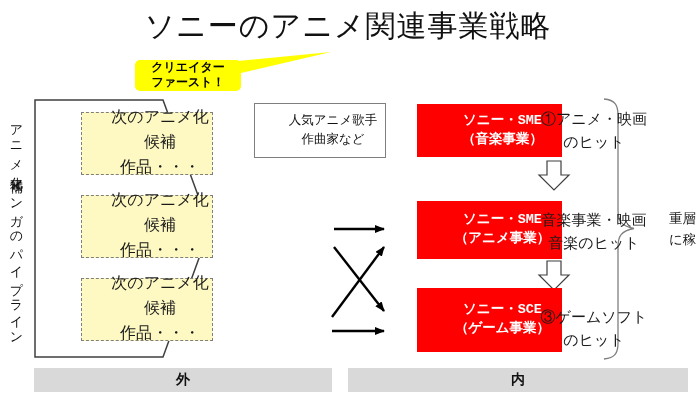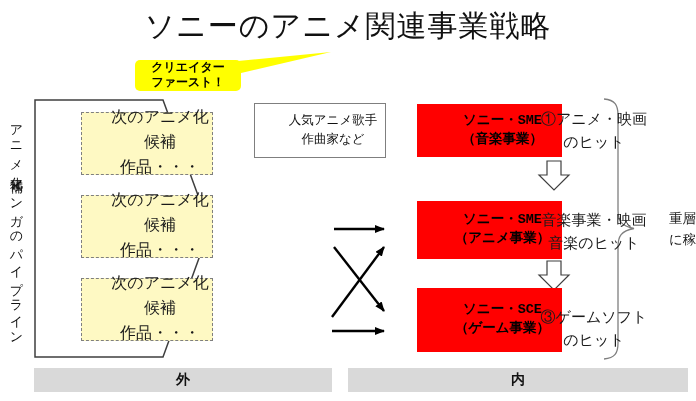--- a/index.html
+++ b/index.html
@@ -36,21 +36,21 @@
     font-size:16px;line-height:1.55;color:#1a1a1a;z-index:2;
   }
   
   .src{
     left:225px;width:104px;background:#fff;font-size:12.5px;line-height:1.45;
     border:1.3px solid #7f7f7f;color:#111;z-index:2;
   }
   .src.bold{border:2.5px solid #000;font-weight:bold;font-size:12.5px;}
   
   .biz{
-    left:388px;width:119px;background:#FF0000;color:#000000;font-weight:bold;
+    left:388px;width:119px;background:#FF0000;color:#ffffff;font-weight:bold;
     font-size:13.5px;line-height:1.4;z-index:2;
   }
   
   .outcome{
     left:510px;width:110px;font-size:15px;line-height:1.5;text-align:center;
     color:#1a1a1a;z-index:2;
   }
   
   .bracelabel{
     left:640px;top:210px;width:54px;font-size:13.5px;line-height:1.55;

